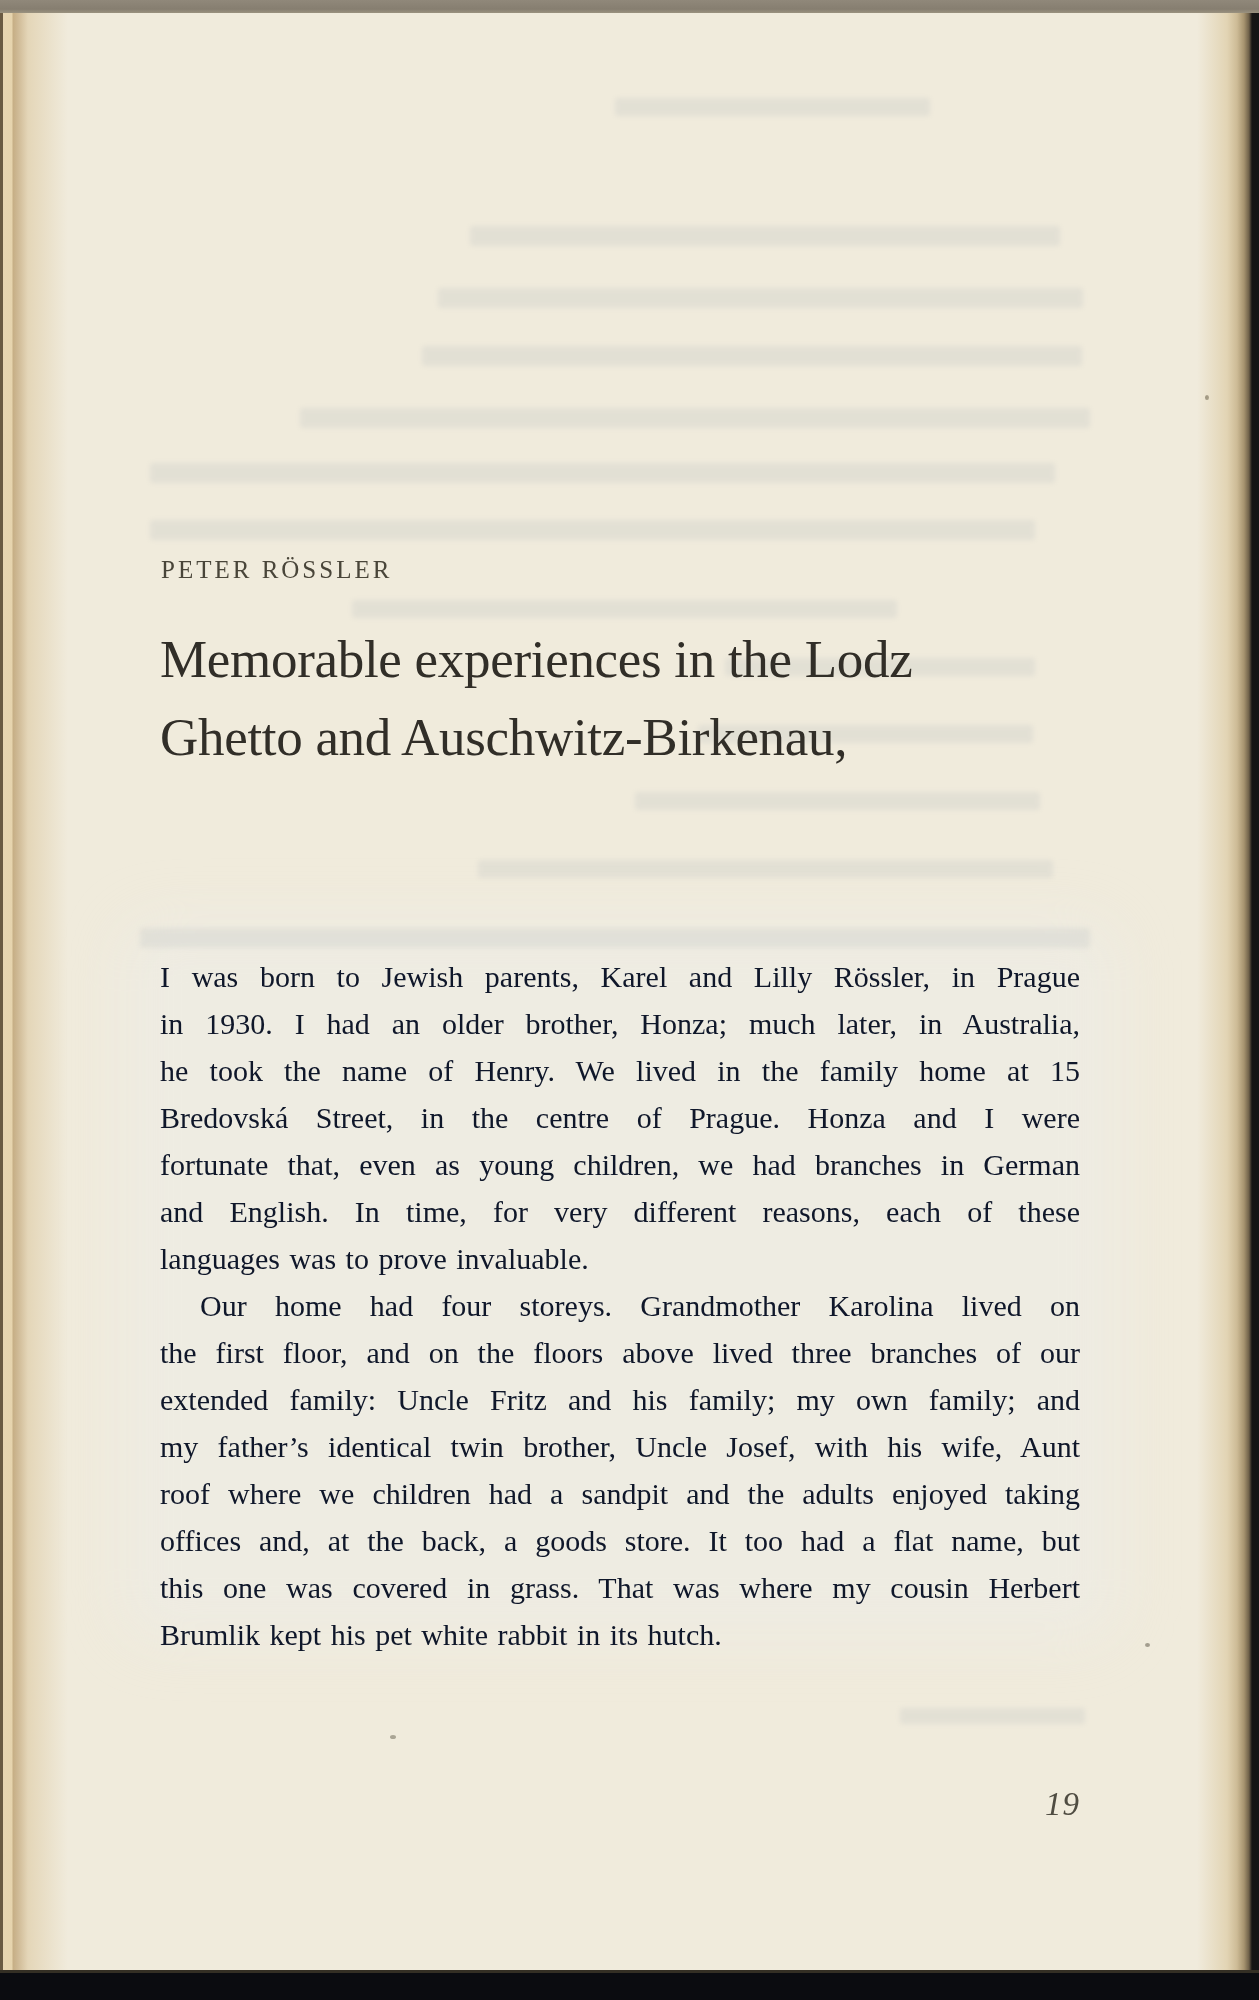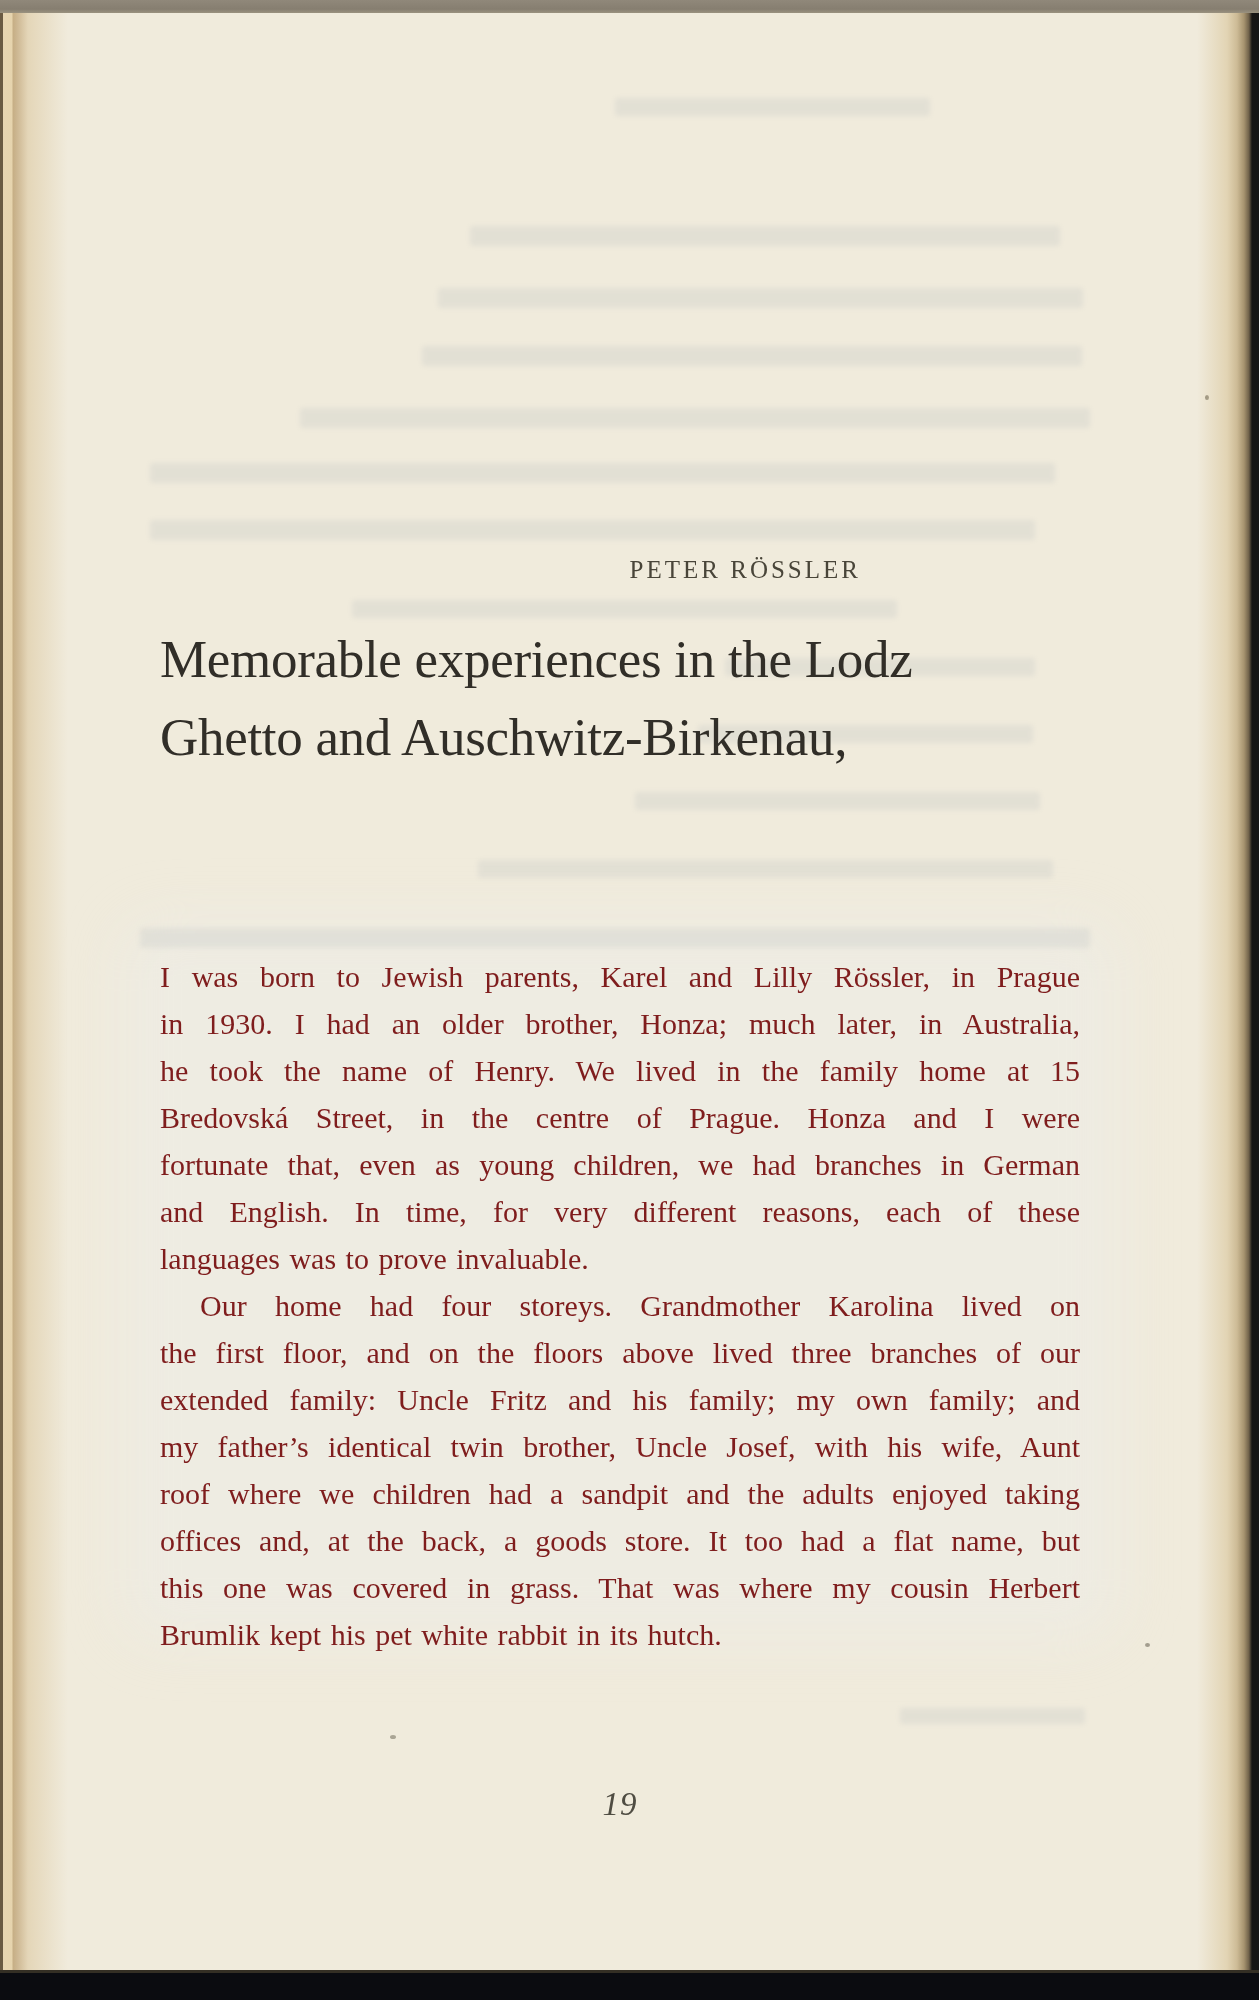--- a/index.html
+++ b/index.html
@@ -30,29 +30,29 @@
   .g7{left:150px;top:520px;width:885px;height:20px;}
   .g8{left:352px;top:600px;width:545px;height:18px;}
   .g9{left:725px;top:658px;width:310px;height:18px;}
   .g10{left:698px;top:725px;width:335px;height:18px;}
   .g11{left:635px;top:792px;width:405px;height:18px;}
   .g12{left:478px;top:860px;width:575px;height:18px;}
   .g13{left:140px;top:928px;width:950px;height:20px;}
   .g14{left:900px;top:1708px;width:185px;height:16px;}
   
   .author{position:absolute;left:161px;top:556px;width:700px;
-    font-size:25px;letter-spacing:3px;color:#494539;text-align:right;}
+    font-size:25px;letter-spacing:3px;color:#494539;}
   .title{position:absolute;left:160px;top:620px;width:945px;
     font-size:53px;line-height:78px;font-weight:normal;color:#312e28;letter-spacing:-0.3px;}
   .bodytext{position:absolute;left:160px;top:953px;width:920px;
-    font-size:30px;line-height:47px;color:#7f1d1d;word-spacing:2px;}
+    font-size:30px;line-height:47px;color:#0f172a;word-spacing:2px;}
   .bline{text-align:justify;text-align-last:justify;}
   .bline.last{text-align-last:left;}
   .para.indented .bline:first-child{text-indent:40px;}
-  .pagenum{position:absolute;left:160px;top:1786px;width:920px;text-align:center;
+  .pagenum{position:absolute;left:160px;top:1786px;width:920px;text-align:right;
     font-size:33px;font-style:italic;color:#4f4c42;letter-spacing:1px;}
   
   .speck{position:absolute;background:#55503f;border-radius:50%;opacity:.7;}
   .s1{left:1205px;top:395px;width:4px;height:5px;}
   .s2{left:390px;top:1735px;width:6px;height:4px;opacity:.45;}
   .s3{left:1145px;top:1643px;width:5px;height:4px;opacity:.5;}
 </style>
 </head>
 <body>
 

